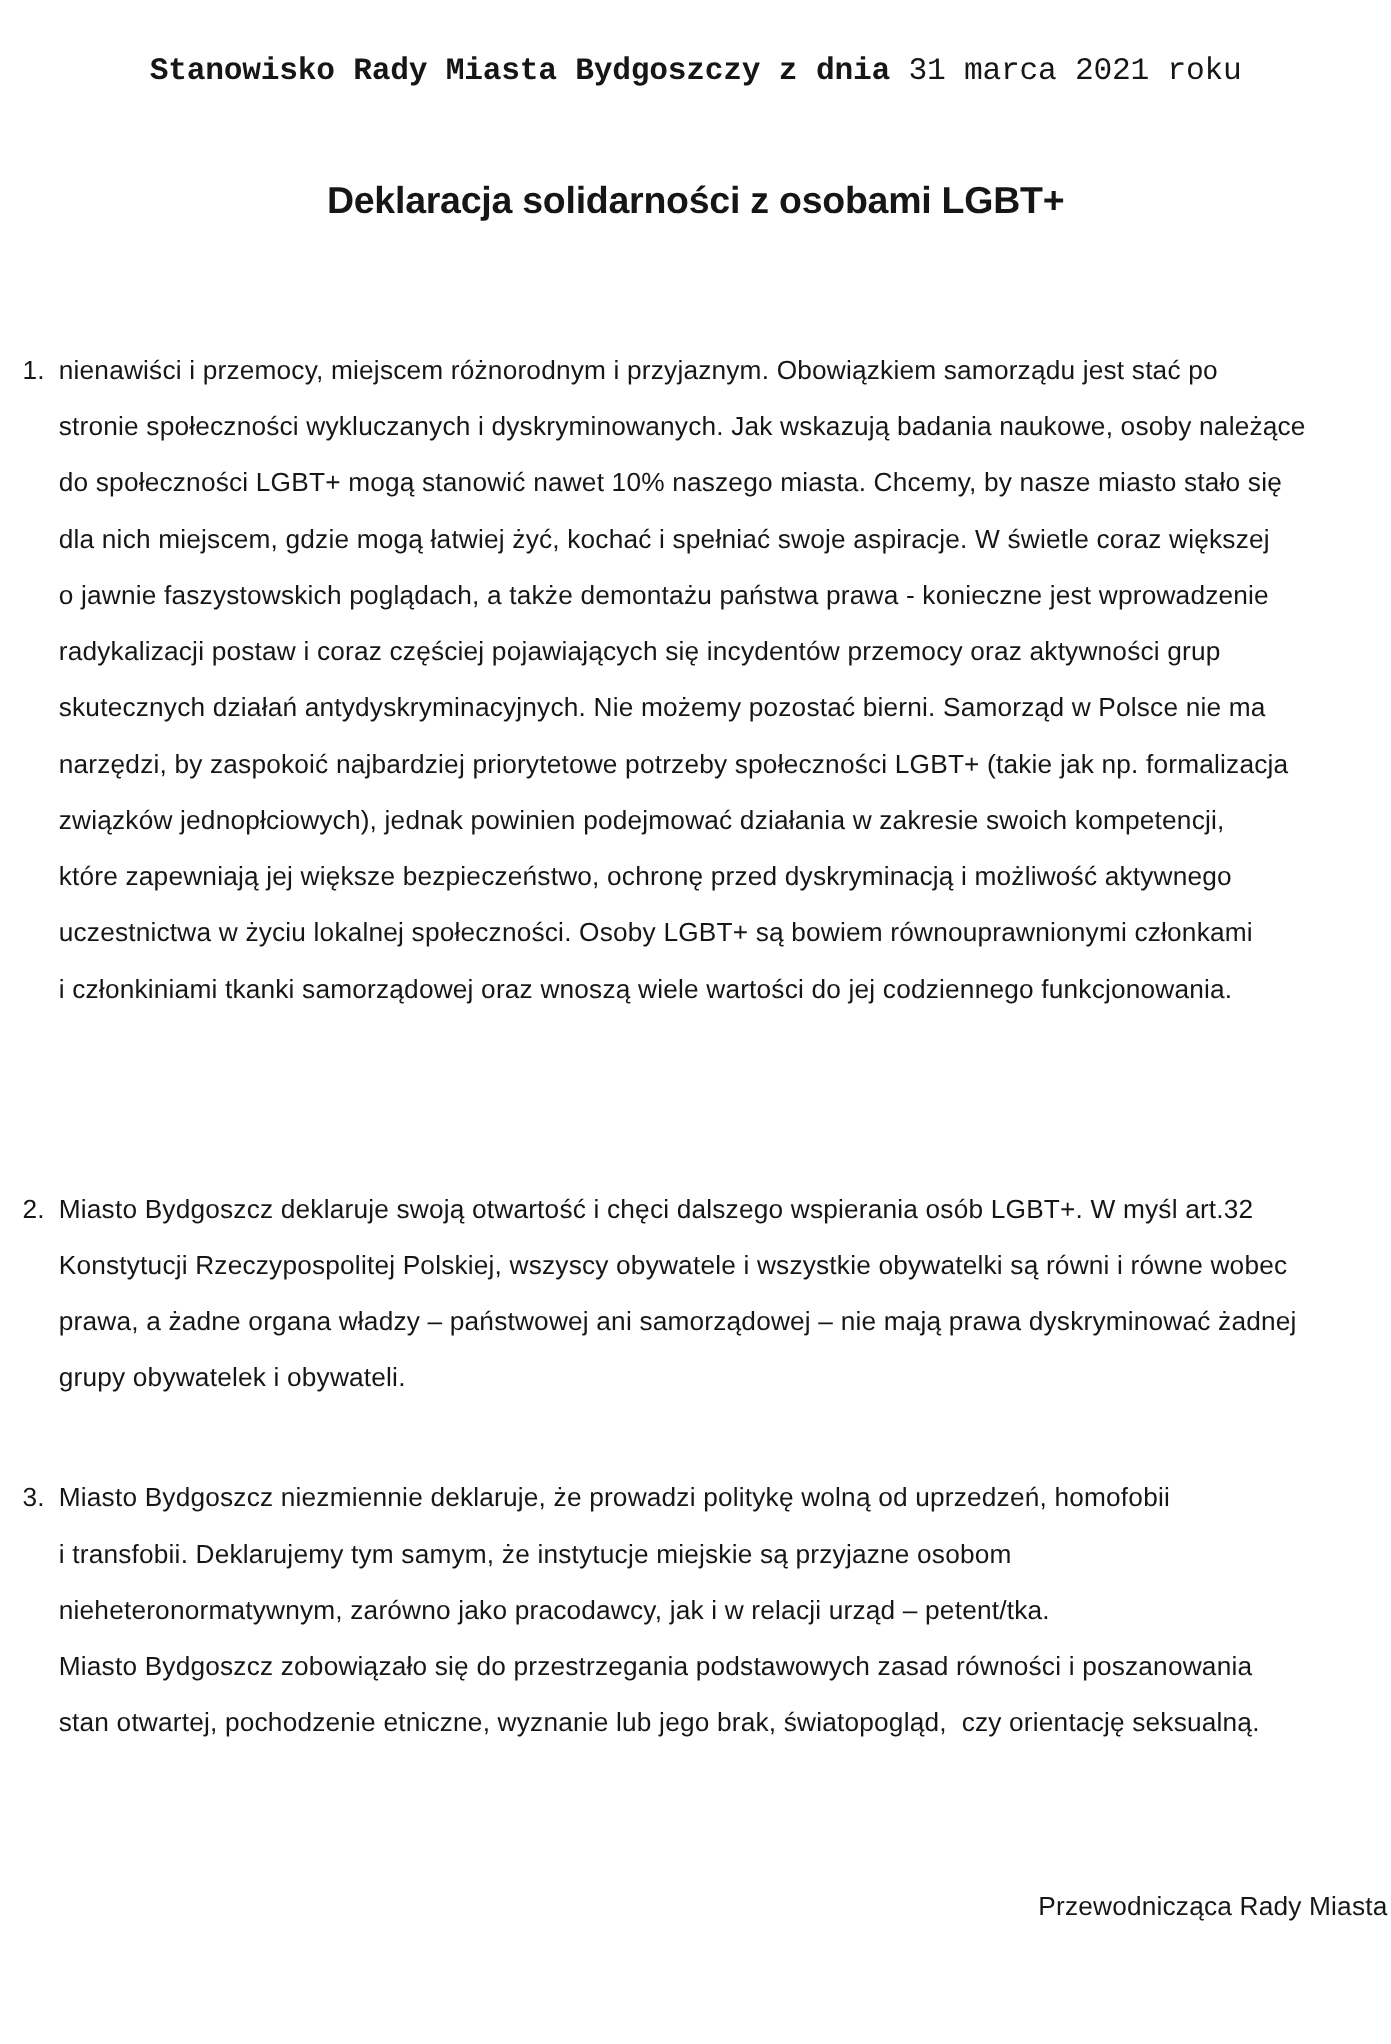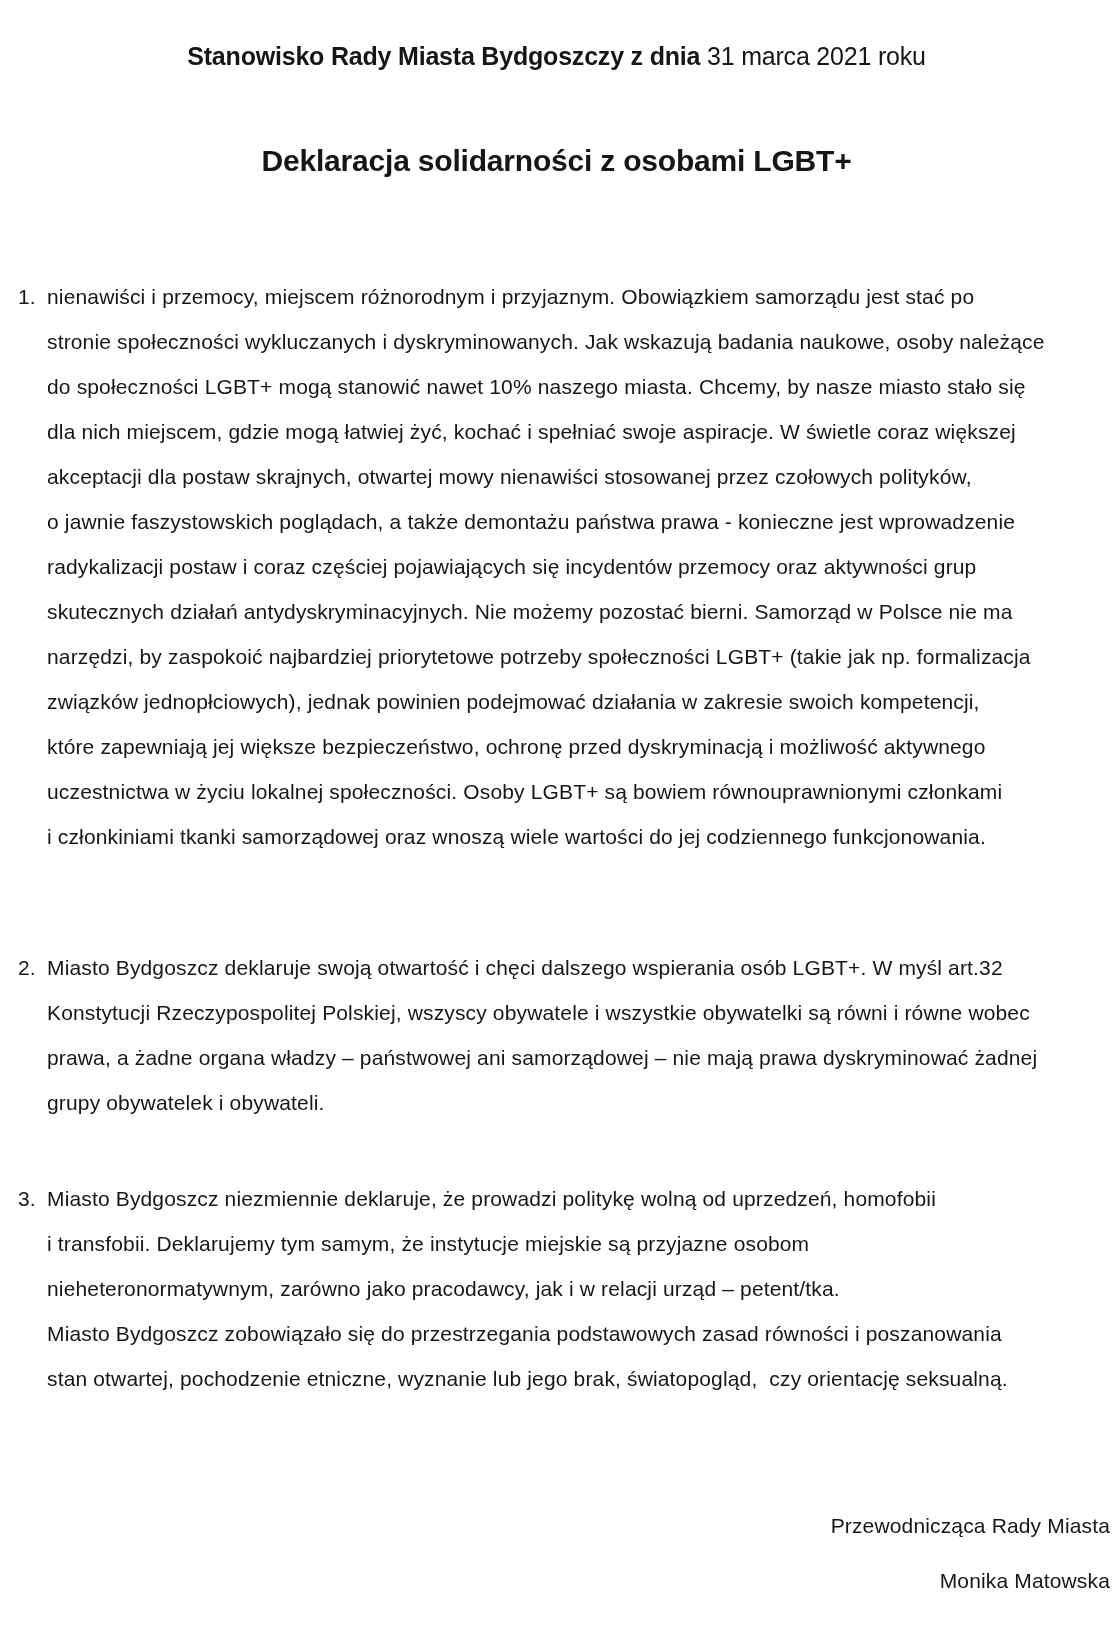--- a/index.html
+++ b/index.html
@@ -22,20 +22,21 @@
   }
   .docheader {
     position: absolute;
     top: 42px;
     left: 0;
     width: 100%;
     text-align: center;
     font-size: 25px;
     letter-spacing: -0.2px;
     white-space: pre;
+    font-family: Liberation Mono, monospace;
   }
   .docheader .bold {
     font-weight: bold;
   }
   .doctitle {
     position: absolute;
     top: 144px;
     left: 0;
     width: 100%;
     margin: 0;
@@ -93,21 +94,20 @@
 
   <h1 class="doctitle">Deklaracja solidarności z osobami LGBT+</h1>
 
   <div id="doc-body">
       <div class="para" style="top: 274px;">
         <span class="num">1.</span>
         <div class="line">nienawiści i przemocy, miejscem różnorodnym i przyjaznym. Obowiązkiem samorządu jest stać po</div>
         <div class="line">stronie społeczności wykluczanych i dyskryminowanych. Jak wskazują badania naukowe, osoby należące</div>
         <div class="line">do społeczności LGBT+ mogą stanowić nawet 10% naszego miasta. Chcemy, by nasze miasto stało się</div>
         <div class="line">dla nich miejscem, gdzie mogą łatwiej żyć, kochać i spełniać swoje aspiracje. W świetle coraz większej</div>
-        <div class="line">akceptacji dla postaw skrajnych, otwartej mowy nienawiści stosowanej przez czołowych polityków,</div>
         <div class="line">o jawnie faszystowskich poglądach, a także demontażu państwa prawa - konieczne jest wprowadzenie</div>
         <div class="line">radykalizacji postaw i coraz częściej pojawiających się incydentów przemocy oraz aktywności grup</div>
         <div class="line">skutecznych działań antydyskryminacyjnych. Nie możemy pozostać bierni. Samorząd w Polsce nie ma</div>
         <div class="line">narzędzi, by zaspokoić najbardziej priorytetowe potrzeby społeczności LGBT+ (takie jak np. formalizacja</div>
         <div class="line">związków jednopłciowych), jednak powinien podejmować działania w zakresie swoich kompetencji,</div>
         <div class="line">które zapewniają jej większe bezpieczeństwo, ochronę przed dyskryminacją i możliwość aktywnego</div>
         <div class="line">uczestnictwa w życiu lokalnej społeczności. Osoby LGBT+ są bowiem równouprawnionymi członkami</div>
         <div class="line">i członkiniami tkanki samorządowej oraz wnoszą wiele wartości do jej codziennego funkcjonowania.</div>
       </div>
       <div class="para" style="top: 945px;">
@@ -122,16 +122,15 @@
         <div class="line">Miasto Bydgoszcz niezmiennie deklaruje, że prowadzi politykę wolną od uprzedzeń, homofobii</div>
         <div class="line">i transfobii. Deklarujemy tym samym, że instytucje miejskie są przyjazne osobom</div>
         <div class="line">nieheteronormatywnym, zarówno jako pracodawcy, jak i w relacji urząd – petent/tka.</div>
         <div class="line">Miasto Bydgoszcz zobowiązało się do przestrzegania podstawowych zasad równości i poszanowania</div>
         <div class="line">stan otwartej, pochodzenie etniczne, wyznanie lub jego brak, światopogląd,  czy orientację seksualną.</div>
       </div>
     </div>
 
   <div class="sig">
     <div class="sig-role">Przewodnicząca Rady Miasta</div>
-    <div class="sig-name">Monika Matowska</div>
   </div>
 
 </div>
 
 </body></html>

